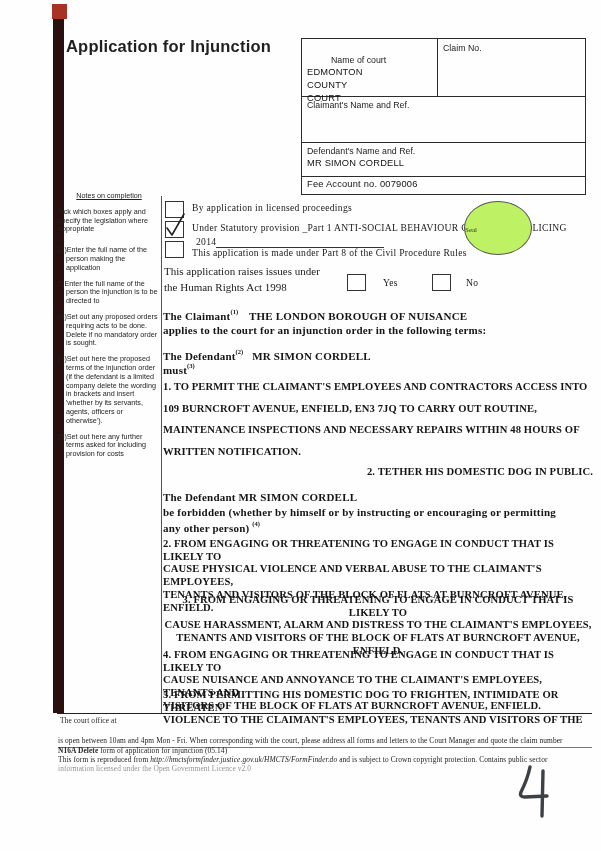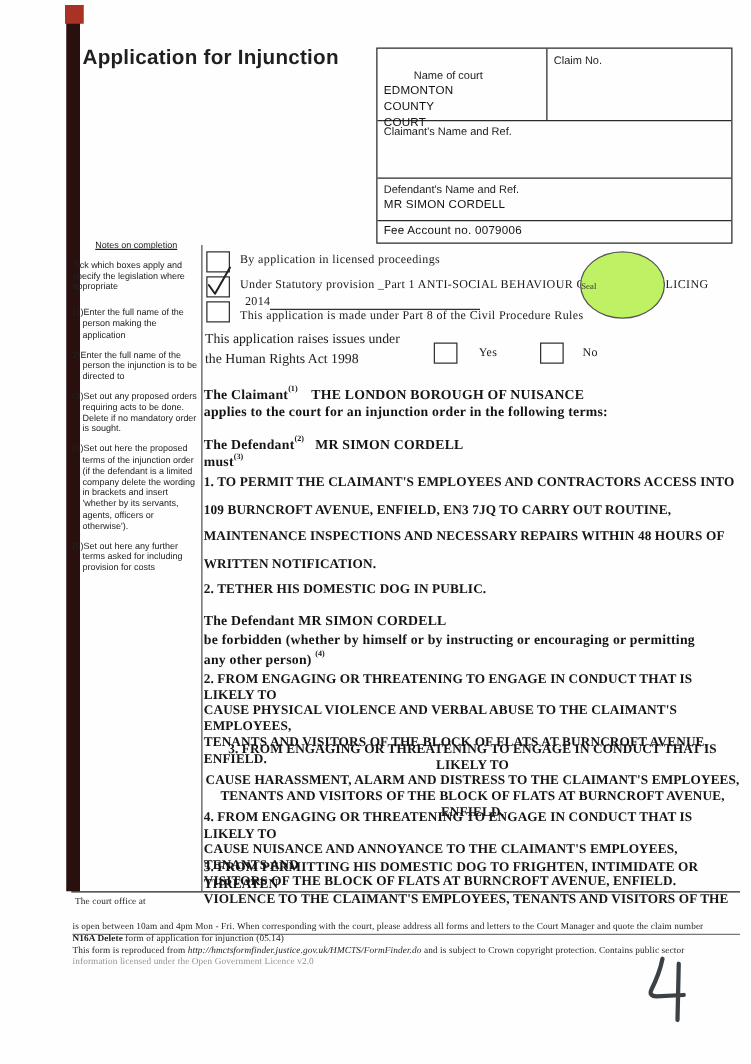--- a/index.html
+++ b/index.html
@@ -130,21 +130,21 @@
     <span style="margin-left:6px;">MR SIMON CORDELL</span>
   </div>
   <div class="abs bline" style="left:163px;top:362px;">
     <span>must</span><sup class="note">(3)</sup>
   </div>
 
   <div class="abs para lh-wide" style="left:163px;top:376px;">1.  TO PERMIT THE CLAIMANT'S EMPLOYEES AND CONTRACTORS ACCESS INTO
 109 BURNCROFT AVENUE, ENFIELD, EN3 7JQ TO CARRY OUT ROUTINE,
 MAINTENANCE INSPECTIONS AND NECESSARY REPAIRS WITHIN 48 HOURS OF
 WRITTEN NOTIFICATION.</div>
-  <div class="abs para" style="left:163px;top:466px;">2. TETHER HIS DOMESTIC DOG IN PUBLIC.</div>
+  <div class="abs para" style="left:163px;top:466px;text-align:right;">2. TETHER HIS DOMESTIC DOG IN PUBLIC.</div>
 
   <div class="abs bline" style="left:163px;top:491px;">The Defendant  MR SIMON CORDELL</div>
   <div class="abs bline" style="left:163px;top:506px;">be forbidden (whether by himself or by instructing or encouraging or permitting</div>
   <div class="abs bline" style="left:163px;top:520px;">
     <span>any other person)</span> <sup class="note">(4)</sup>
   </div>
 
   <div class="abs para lh-tight" style="left:163px;top:538px;">2. FROM ENGAGING OR THREATENING TO ENGAGE IN CONDUCT THAT IS LIKELY TO
 CAUSE PHYSICAL VIOLENCE AND VERBAL ABUSE TO THE CLAIMANT'S EMPLOYEES,
 TENANTS AND VISITORS OF THE BLOCK OF FLATS AT BURNCROFT AVENUE,

